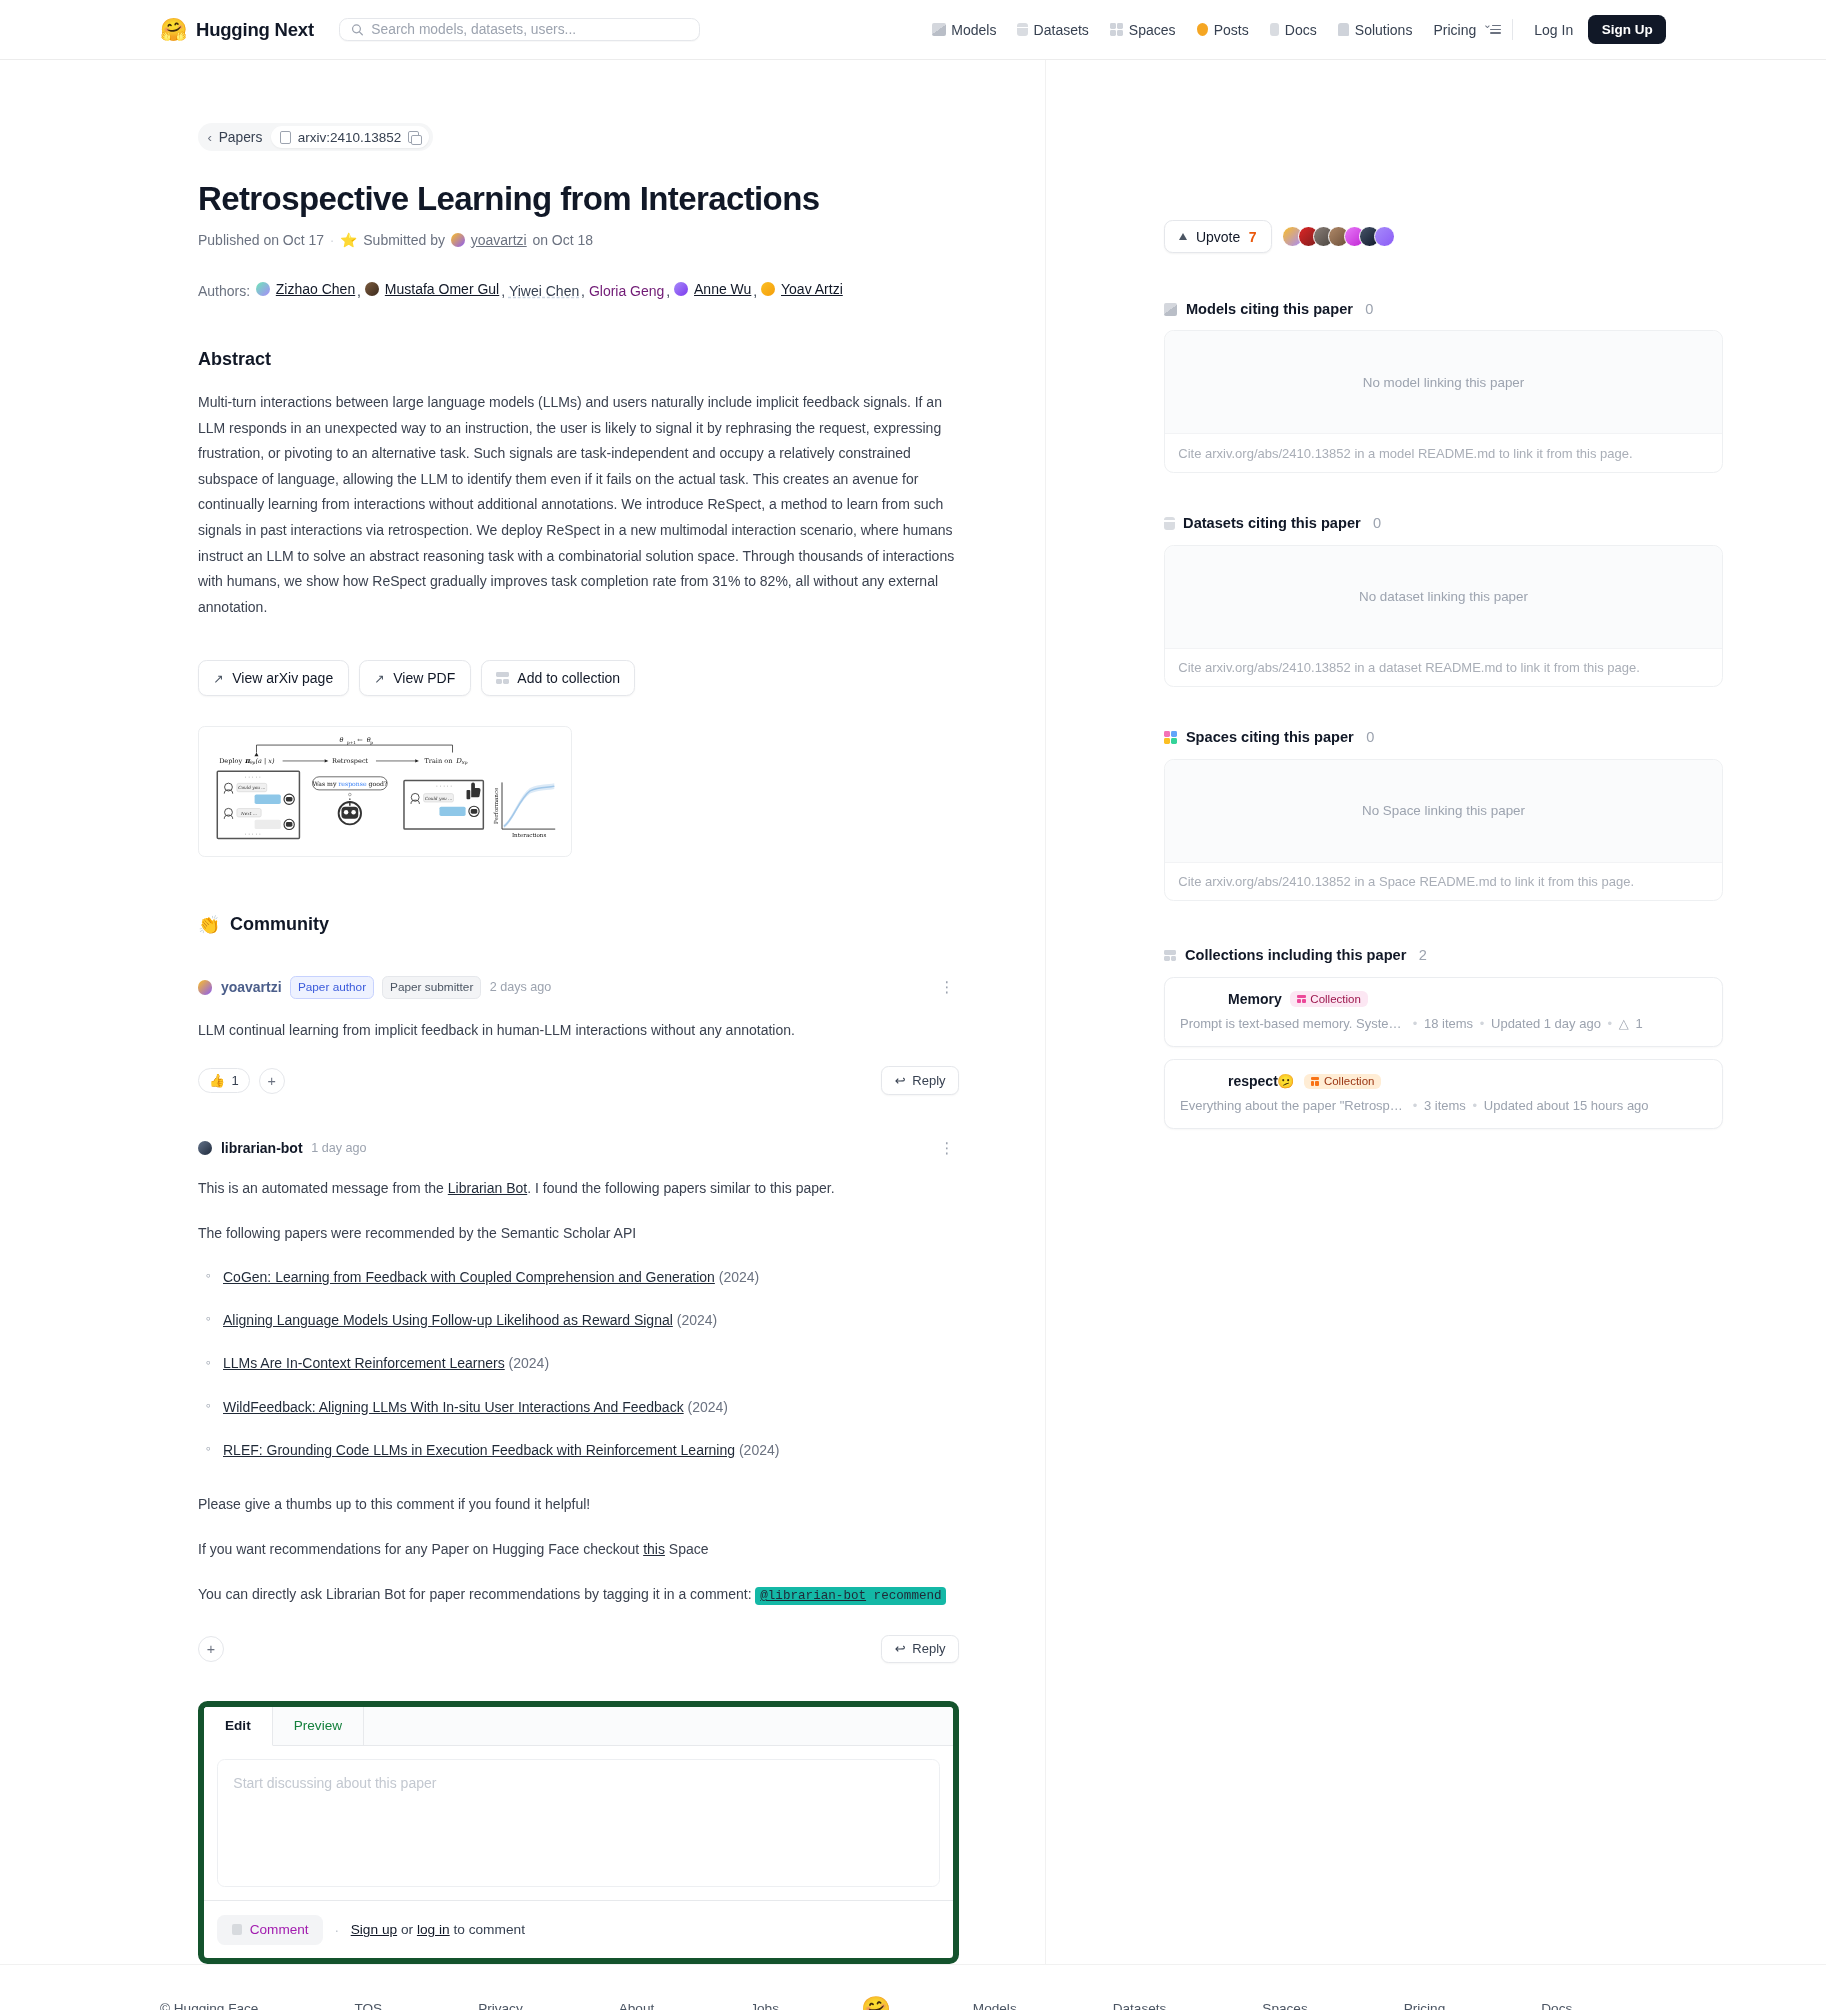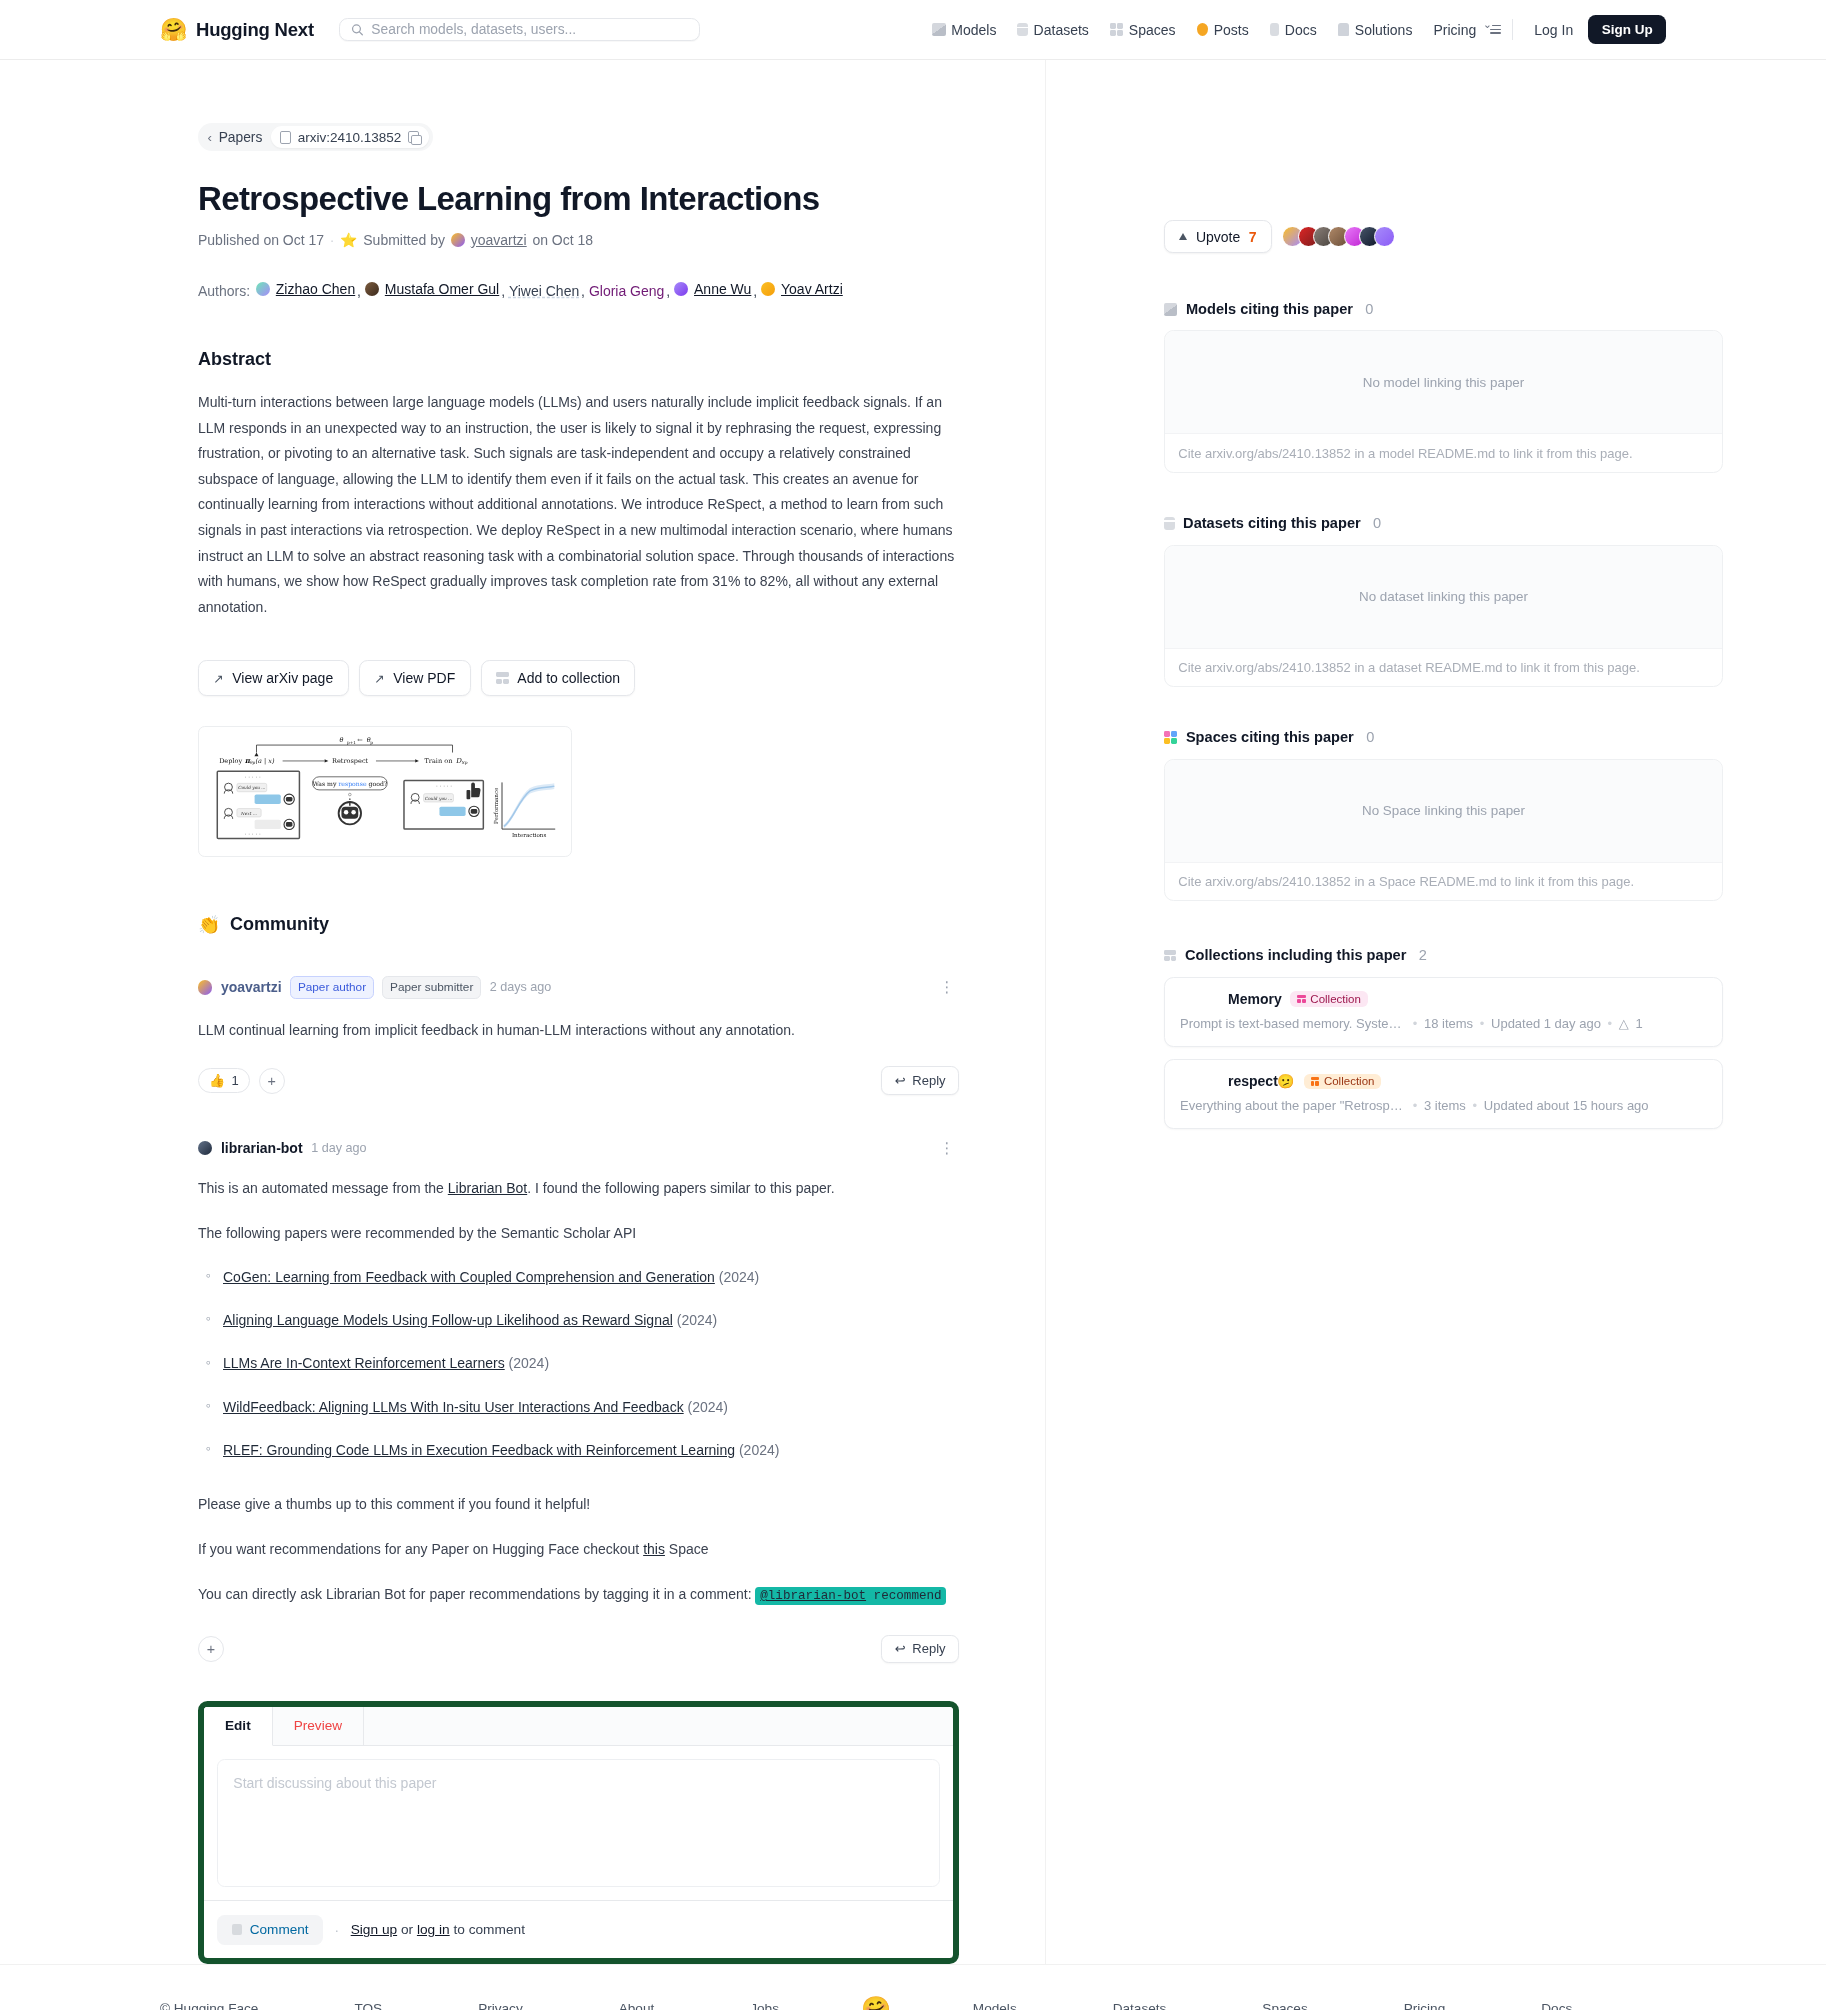--- a/index.html
+++ b/index.html
@@ -224,42 +224,42 @@
     box-shadow: 0 1px 1.9px rgba(0,0,0,.04);
   }
 
   
   .editor {
     margin-top: 38px; border: 6px solid #14532d; border-radius: 9.5px;
     background: #fff; overflow: hidden;
   }
   .editor-tabs { display: flex; border-bottom: 1px solid #e7e9ec; background: #fafbfc; }
   .tab {
-    padding: 11.4px 21px; font-size: 13.6px; color: #ef4444; cursor: pointer;
+    padding: 11.4px 21px; font-size: 13.6px; color: #15803d; cursor: pointer;
     border-right: 1px solid #e7e9ec; background: #fafbfc;
   }
   .tab.active { background: #fff; color: #111827; font-weight: bold; border-bottom: 1px solid #fff; margin-bottom: -1px; }
   .editor-body { padding: 13.3px; }
   .editor-field {
     border: 1px solid #edeff2; border-radius: 7.6px; background: #fff;
     min-height: 128px; display: flex; flex-direction: column;
   }
   .editor-ph { padding: 15px 15px 0 15px; font-size: 14px; color: #c3c8d0; flex: 1; }
   .editor-upload {
     border-top: 1px solid #f1f2f4; padding: 8.6px 13.3px;
     font-size: 12.5px; color: #aab0ba; display: flex; align-items: center; gap: 6.7px;
   }
   .editor-upload a { color: #9aa1ab; text-decoration: underline; }
   .ic-img { width: 10.5px; height: 10.5px; background: #dcdfe4; border-radius: 1.9px; }
   .editor-foot {
     border-top: 1px solid #e7e9ec; padding: 13.3px;
     display: flex; align-items: center; gap: 11.4px;
   }
   .btn-comment {
-    background: #f3f4f6; color: #0369a1; border: none; border-radius: 7.6px;
+    background: #f3f4f6; color: #a21caf; border: none; border-radius: 7.6px;
     padding: 7.6px 14.3px; font-size: 13.6px; cursor: default;
     display: inline-flex; align-items: center; gap: 7.6px;
     font-family: "Liberation Sans", sans-serif;
   }
   .ic-cmt { width: 10.5px; height: 11.4px; background: #d7dade; border-radius: 1.9px; }
   .foot-note { font-size: 13.7px; color: #374151; }
   .foot-note a { color: #111827; text-decoration: underline; }
   .foot-sep { color: #c3c8d0; }
 
   

